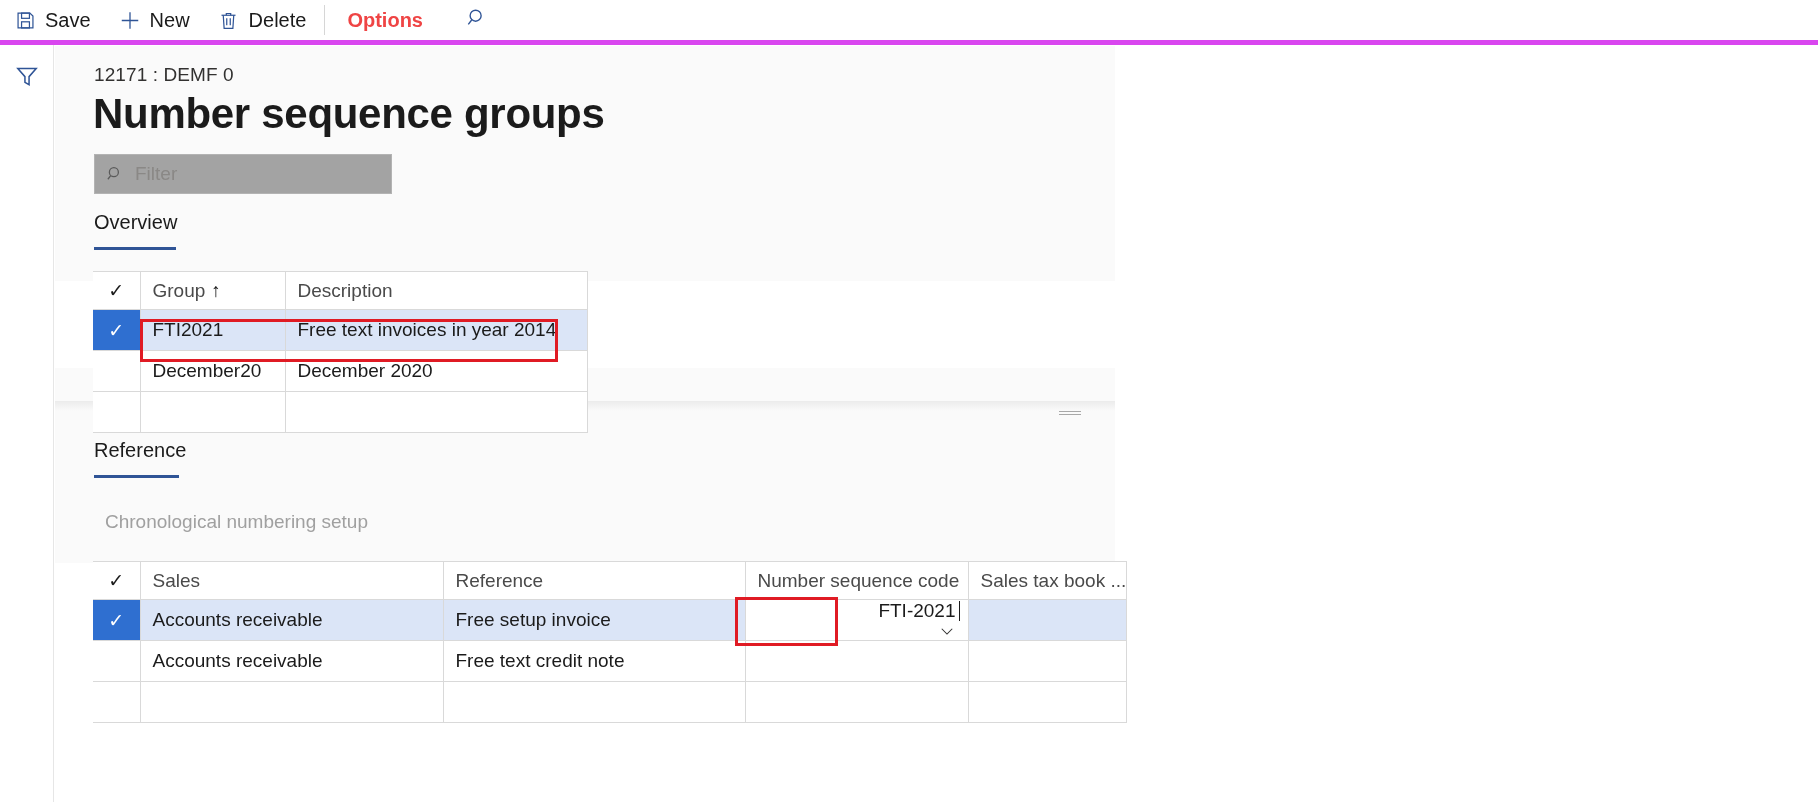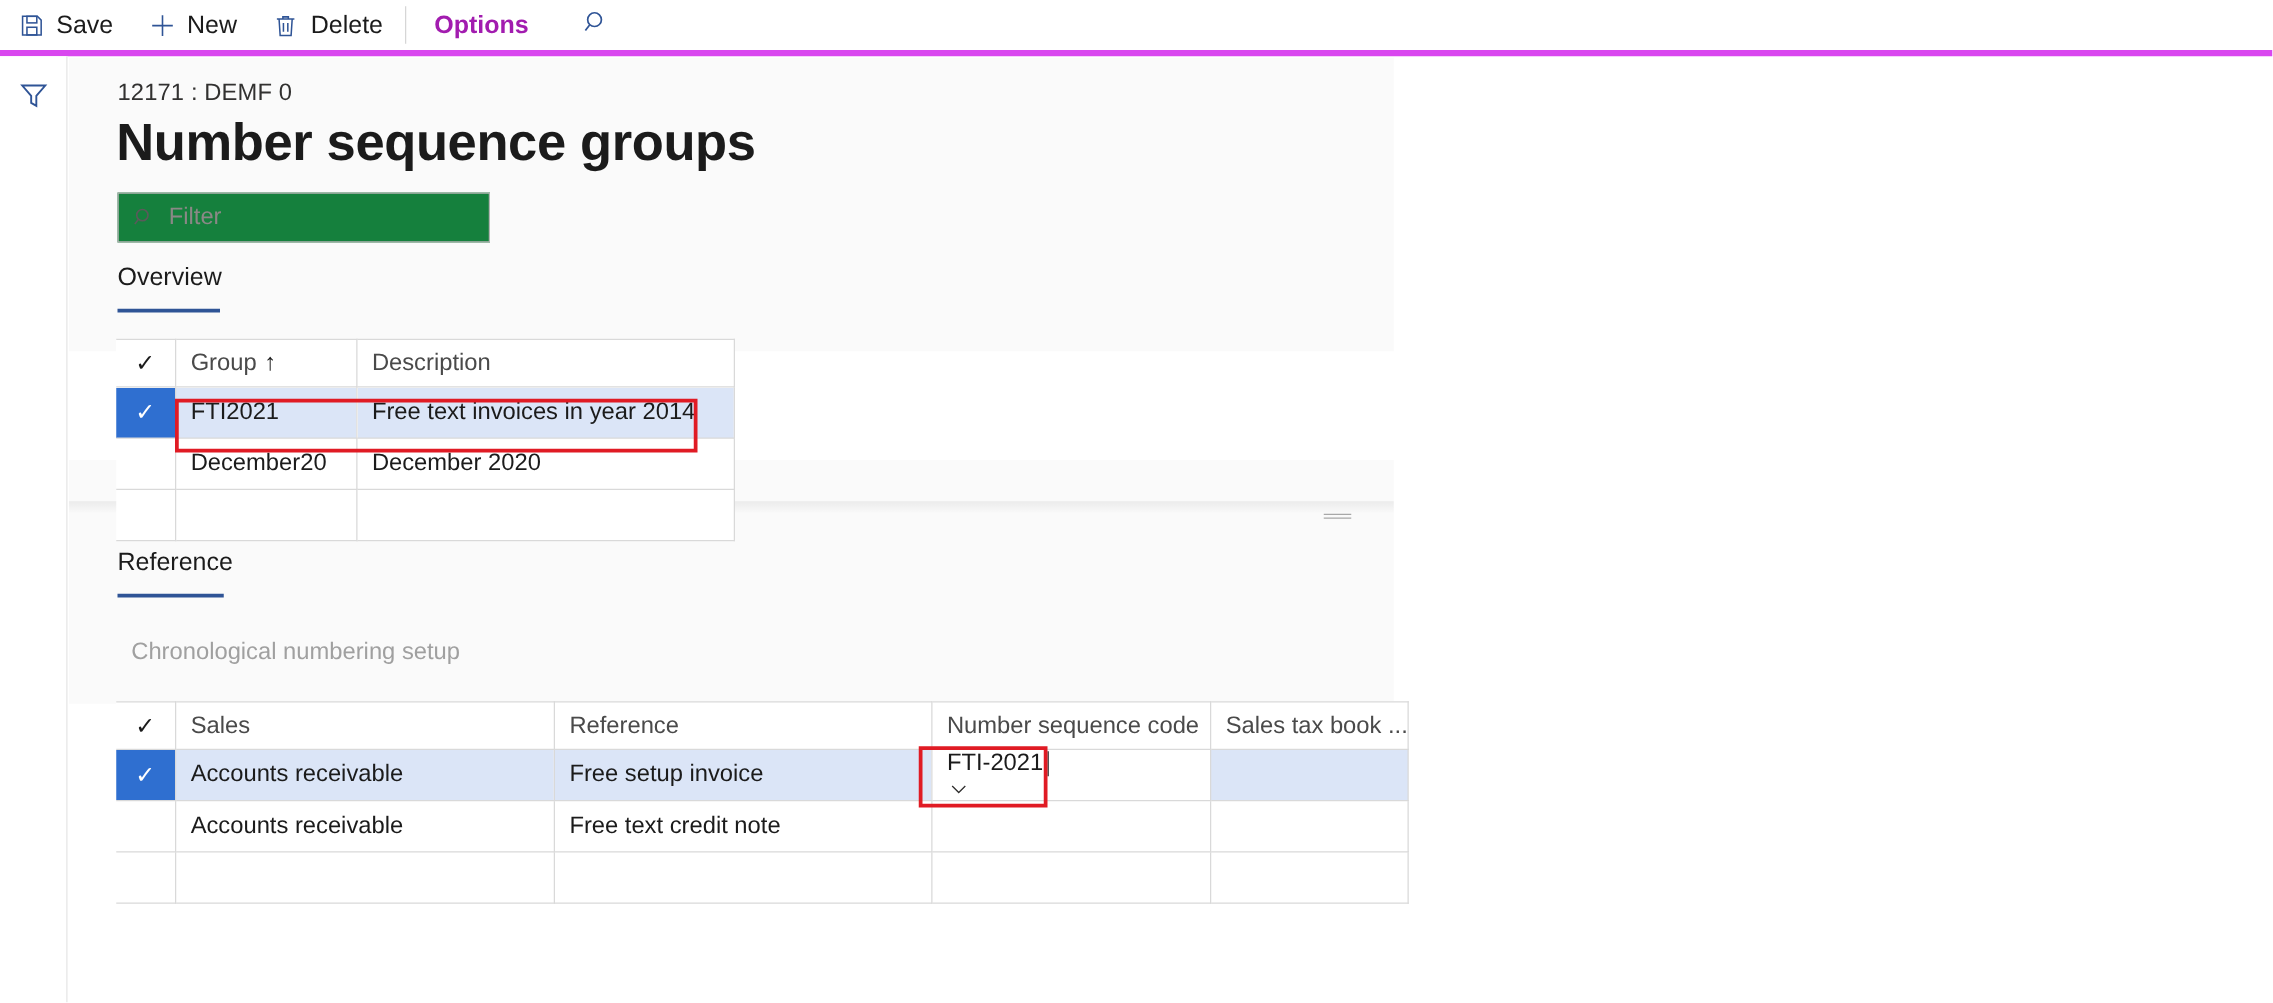--- a/index.html
+++ b/index.html
@@ -49,21 +49,21 @@
   .cmd-sep {
     width: 1px;
     height: 30px;
     background: #d6d6d6;
     margin: 0 4px;
   }
   .cmd-options {
     font-weight: bold;
     font-size: 20px;
     padding: 0 18px;
-    color: #a21caf;
+    color: #ef4444;
   }
   .cmd-search {
     display: flex;
     align-items: center;
     justify-content: center;
     width: 44px;
     height: 44px;
     margin-left: 14px;
     color: #2f5496;
   }
@@ -132,21 +132,21 @@
     letter-spacing: -0.3px;
   }
 
   .filter-box {
     position: absolute;
     left: 39px;
     top: 108px;
     width: 298px;
     height: 40px;
     border: 1px solid #b3b3b3;
-    background: #15803d;
+    background: #a3a3a3;
     box-sizing: border-box;
     display: flex;
     align-items: center;
     padding-left: 11px;
     gap: 9px;
   }
   .filter-box .mag {
     width: 18px; height: 18px;
     color: #5a5a5a;
     flex: 0 0 auto;
@@ -274,21 +274,21 @@
     height: 49px;
   }
 
   
   .dd-cell {
     position: relative;
     padding: 0 !important;
   }
   .dd-inner {
     display: flex;
-    align-items: flex-start;
+    align-items: flex-end;
     justify-content: space-between;
     height: 100%;
     padding: 0 12px 0 12px;
     box-sizing: border-box;
     flex-direction: column;
   }
   .dd-value {
     font-size: 19px;
     color: #1b1b1b;
     position: relative;

